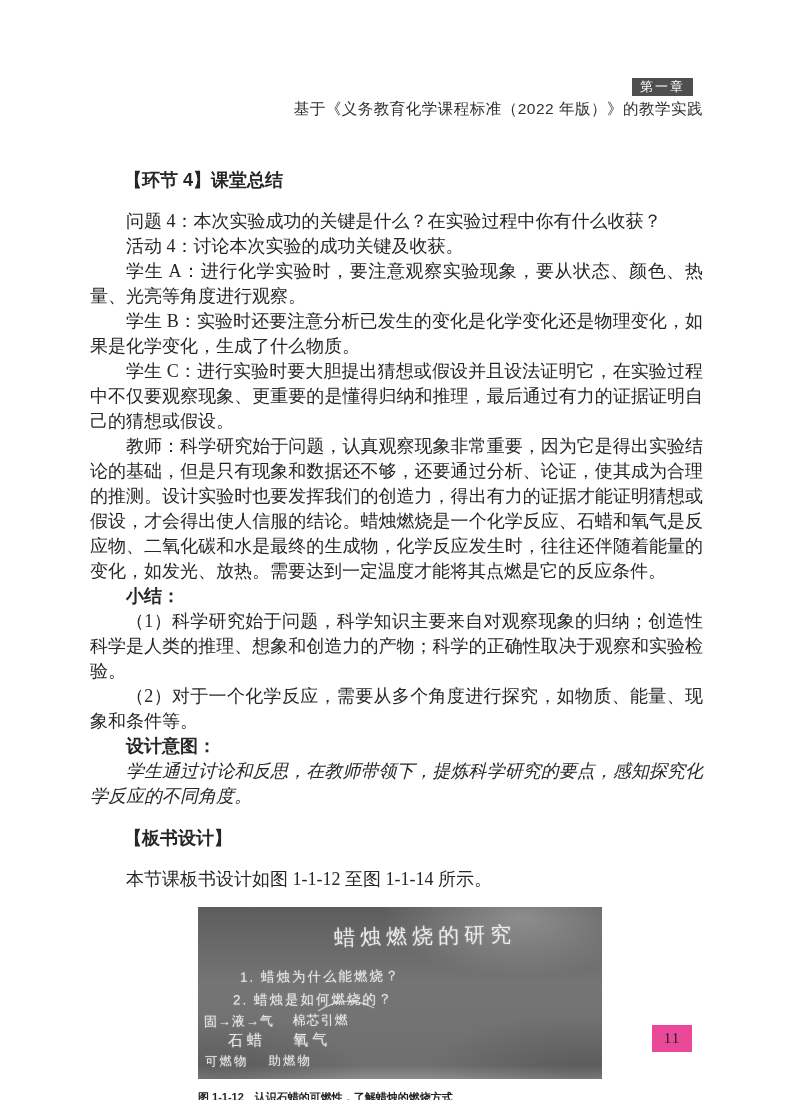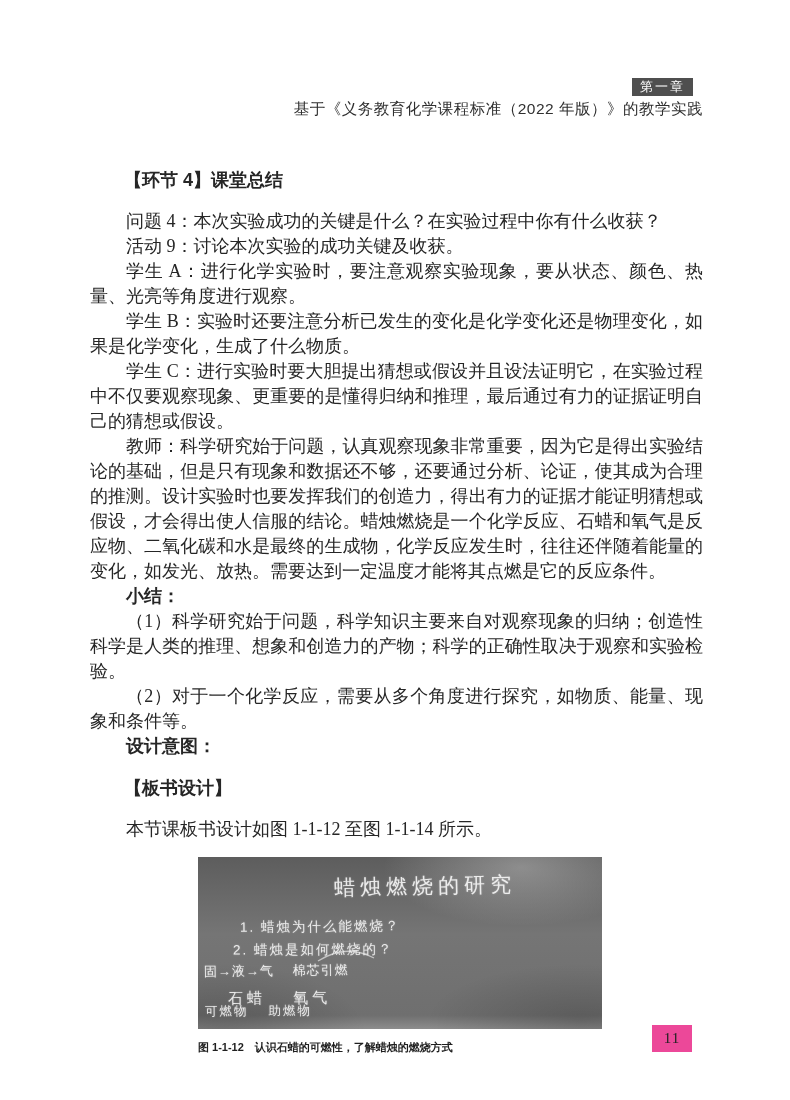--- a/index.html
+++ b/index.html
@@ -57,21 +57,21 @@
     position:absolute;
     color:rgba(243,243,243,0.92);
     font-family:"Liberation Sans",sans-serif;
     white-space:nowrap;
     text-shadow:0 0 2px rgba(255,255,255,0.35);
   }
   .bt{left:136px;top:16px;font-size:21px;letter-spacing:5px;transform:rotate(-1.2deg);}
   .bl1{left:42px;top:57px;font-size:13.5px;letter-spacing:2px;transform:rotate(-0.6deg);}
   .bl2{left:35px;top:80px;font-size:13.5px;letter-spacing:2px;transform:rotate(-0.4deg);}
   .bl3{left:6px;top:101px;font-size:13px;letter-spacing:1px;transform:rotate(-0.8deg);}
-  .bl4{left:30px;top:128px;font-size:15px;letter-spacing:4px;transform:rotate(-0.5deg);}
+  .bl4{left:30px;top:120px;font-size:15px;letter-spacing:4px;transform:rotate(-0.5deg);}
   .bl5{left:7px;top:142px;font-size:12.5px;letter-spacing:2px;transform:rotate(-0.5deg);}
   .chalk-curve{position:absolute;left:118px;top:92px;}
   .caption{
     margin-top:9px;
     font-family:"Liberation Sans",sans-serif;
     font-weight:bold;font-size:11px;line-height:18px;color:#1f1f1f;
   }
   
   .pagenum{
     position:absolute;left:652px;top:1025px;
@@ -85,29 +85,30 @@
 <body>
 
 <div class="page">
 
   <span class="chapter-badge">第一章</span>
   <div class="running-title">基于《义务教育化学课程标准（2022 年版）》的教学实践</div>
 
   <main class="content">
     <h2 class="h-hei">【环节 4】课堂总结</h2>
     <p>问题 4：本次实验成功的关键是什么？在实验过程中你有什么收获？</p>
-    <p>活动 9：讨论本次实验的成功关键及收获。</p>
+    <p>活动 4：讨论本次实验的成功关键及收获。</p>
     <p>学生 A：进行化学实验时，要注意观察实验现象，要从状态、颜色、热量、光亮等角度进行观察。</p>
     <p>学生 B：实验时还要注意分析已发生的变化是化学变化还是物理变化，如果是化学变化，生成了什么物质。</p>
     <p>学生 C：进行实验时要大胆提出猜想或假设并且设法证明它，在实验过程中不仅要观察现象、更重要的是懂得归纳和推理，最后通过有力的证据证明自己的猜想或假设。</p>
     <p>教师：科学研究始于问题，认真观察现象非常重要，因为它是得出实验结论的基础，但是只有现象和数据还不够，还要通过分析、论证，使其成为合理的推测。设计实验时也要发挥我们的创造力，得出有力的证据才能证明猜想或假设，才会得出使人信服的结论。蜡烛燃烧是一个化学反应、石蜡和氧气是反应物、二氧化碳和水是最终的生成物，化学反应发生时，往往还伴随着能量的变化，如发光、放热。需要达到一定温度才能将其点燃是它的反应条件。</p>
     <p class="bold-label">小结：</p>
     <p>（1）科学研究始于问题，科学知识主要来自对观察现象的归纳；创造性科学是人类的推理、想象和创造力的产物；科学的正确性取决于观察和实验检验。</p>
     <p>（2）对于一个化学反应，需要从多个角度进行探究，如物质、能量、现象和条件等。</p>
     <p class="bold-label">设计意图：</p>
+    <p class="kai">学生通过讨论和反思，在教师带领下，提炼科学研究的要点，感知探究化学反应的不同角度。</p>
     <h2 class="h-hei board-heading">【板书设计】</h2>
     <p class="board-intro">本节课板书设计如图 1-1-12 至图 1-1-14 所示。</p>
 
     <figure class="figure">
       <div class="board">
         <div class="chalk bt">蜡烛燃烧的研究</div>
         <div class="chalk bl1">1. 蜡烛为什么能燃烧？</div>
         <div class="chalk bl2">2. 蜡烛是如何燃烧的？</div>
         <div class="chalk bl3">固→液→气　 棉芯引燃</div>
         <div class="chalk bl4">石蜡　 氧气</div>

